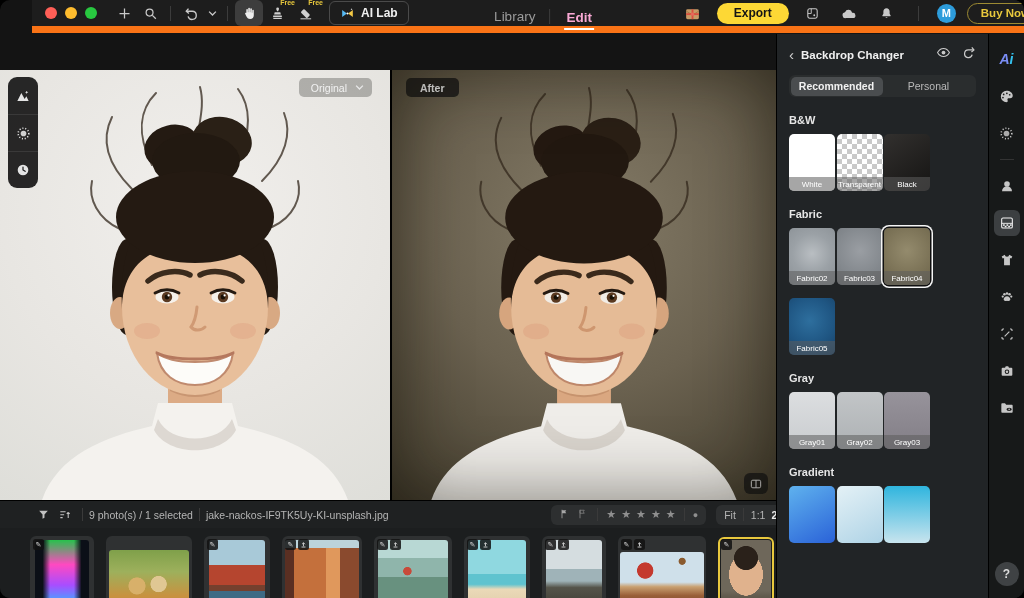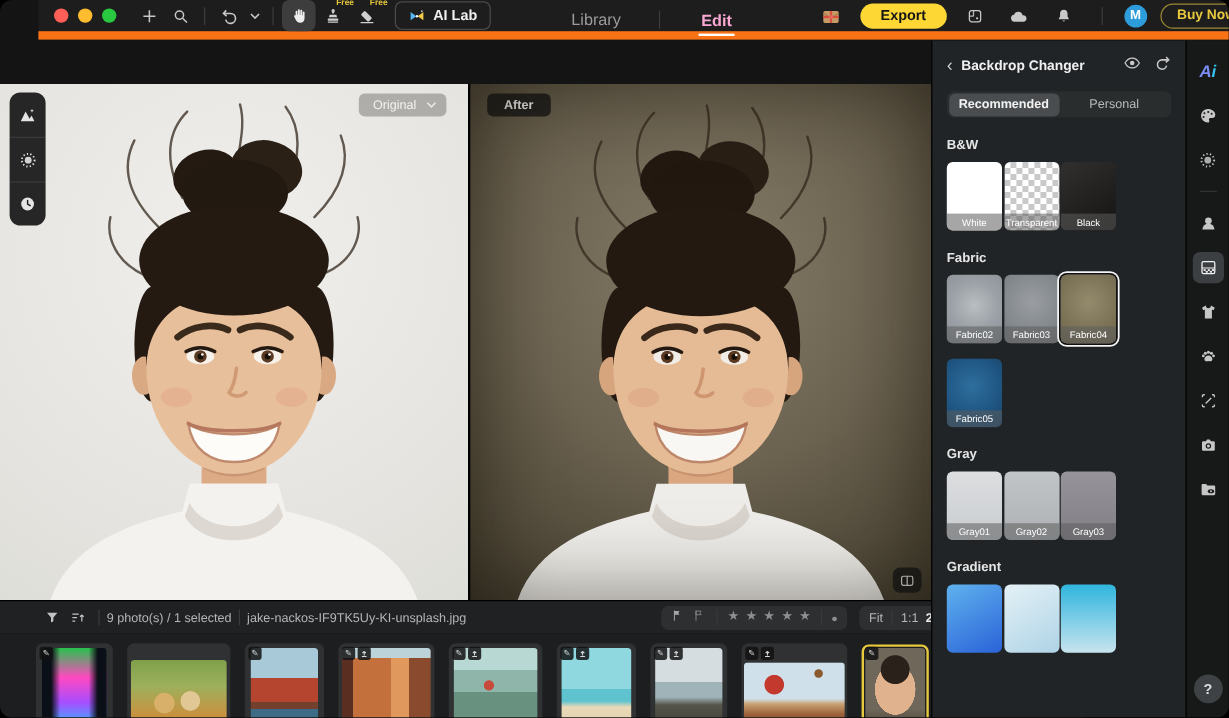--- a/index.html
+++ b/index.html
@@ -19,21 +19,21 @@
   .tb-sep { width:1px; height:15px; background:#3c3c3c; margin:0 7px; }
   .toolbtn { position:relative; width:28px; height:26px; display:flex; align-items:center;
     justify-content:center; color:#cfcfcf; border-radius:6px; }
   .toolbtn.sel { background:#3d3d3d; }
   .free-badge { position:absolute; top:-1px; right:-4px; font-size:7px; font-weight:bold;
     color:#e8c83d; line-height:7px; }
   .ailab-btn { display:flex; align-items:center; gap:6px; border:1px solid #4a4a4a;
     border-radius:6px; height:24px; padding:0 10px; margin-left:10px; color:#f0f0f0;
     font-size:12px; font-weight:bold; }
   .center-tabs { position:absolute; left:50%; top:0; transform:translateX(-50%);
-    height:33px; display:flex; align-items:center; gap:32px; }
+    height:33px; display:flex; align-items:center; gap:14px; }
   .tab-lib { color:#9b9b9b; font-size:13.5px; }
   .tab-sep { width:1px; height:15px; background:#3c3c3c; }
   .tab-edit { color:#f9a8d4; font-size:13.5px; font-weight:bold; border-bottom:2px solid #fff;
     padding:5px 2px 3px; margin-top:2px; }
   .topbar-right { margin-left:auto; display:flex; align-items:center; gap:11px;
     margin-right:12px; }
   .export-btn { background:#fdd835; color:#151515; font-size:12px; font-weight:bold;
     border-radius:11px; height:21px; padding:0 17px; display:flex; align-items:center; }
   .avatar { width:19px; height:19px; border-radius:50%; background:#2d9cdb; color:#fff;
     font-size:11px; font-weight:bold; display:flex; align-items:center; justify-content:center; }

